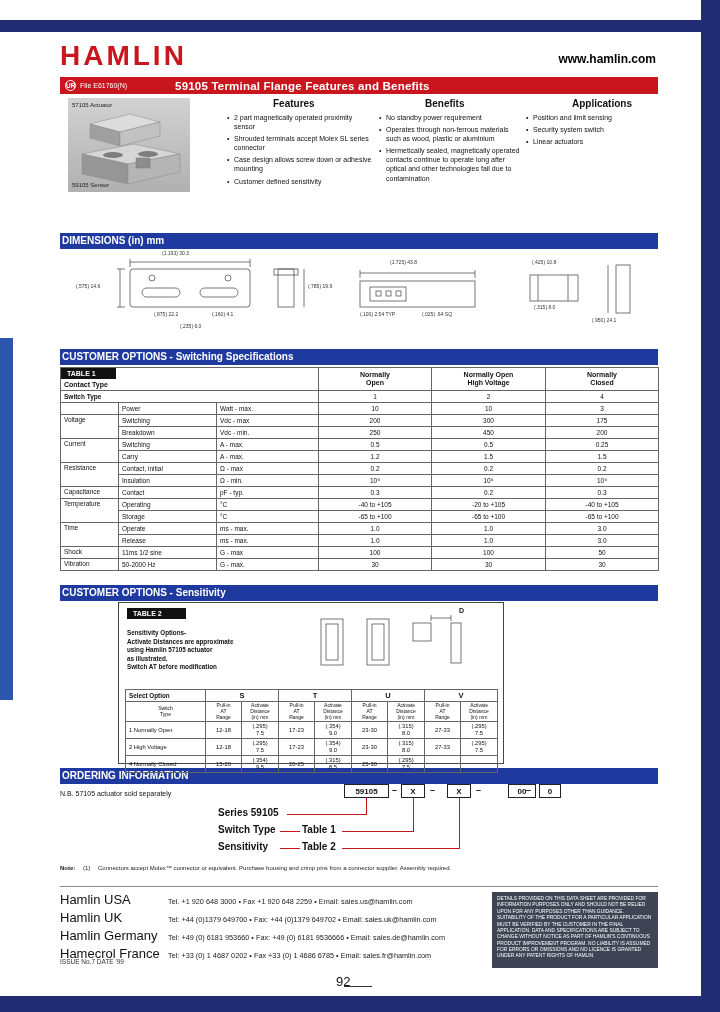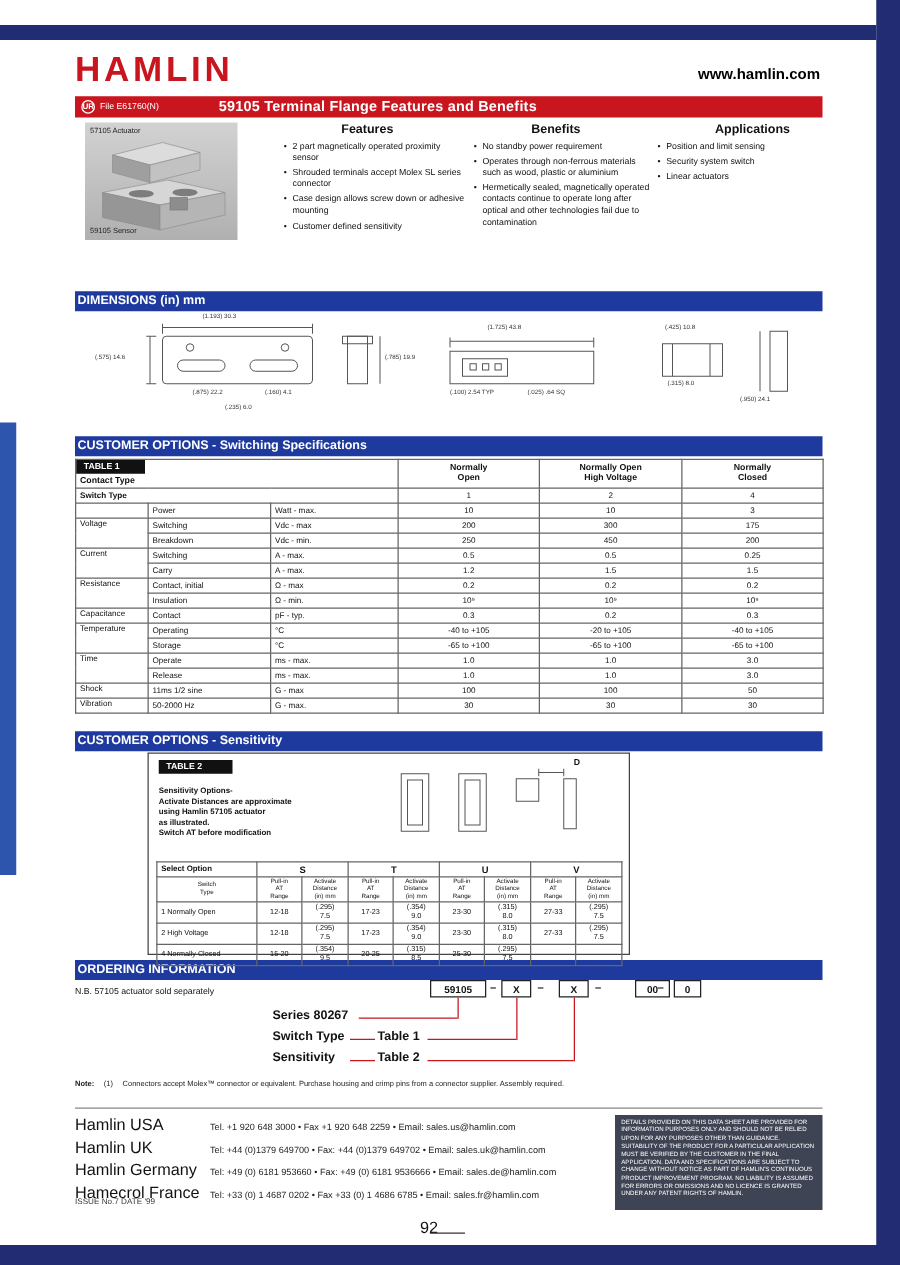--- a/index.html
+++ b/index.html
@@ -475,21 +475,21 @@
 
   <div class="redline" style="left:366px; top:798px; width:1px; height:17px;"></div>
   <div class="redline" style="left:287px; top:814px; width:79px; height:1px;"></div>
   <div class="redline" style="left:413px; top:798px; width:1px; height:34px;"></div>
   <div class="redline" style="left:280px; top:831px; width:20px; height:1px;"></div>
   <div class="redline" style="left:342px; top:831px; width:71px; height:1px;"></div>
   <div class="redline" style="left:459px; top:798px; width:1px; height:51px;"></div>
   <div class="redline" style="left:280px; top:848px; width:20px; height:1px;"></div>
   <div class="redline" style="left:342px; top:848px; width:117px; height:1px;"></div>
 
-  <div class="ord-label" style="left:218px; top:807px;">Series 80267</div>
+  <div class="ord-label" style="left:218px; top:807px;">Series 59105</div>
   <div class="ord-label" style="left:218px; top:824px;">Switch Type</div>
   <div class="ord-label" style="left:302px; top:824px;">Table 1</div>
   <div class="ord-label" style="left:218px; top:841px;">Sensitivity</div>
   <div class="ord-label" style="left:302px; top:841px;">Table 2</div>
 
   <div class="note-line">
     <span class="np">Note:</span>
     <span class="ni">(1)</span>
     <span>Connectors accept Molex™ connector or equivalent. Purchase housing and crimp pins from a connector supplier. Assembly required.</span>
   </div>

